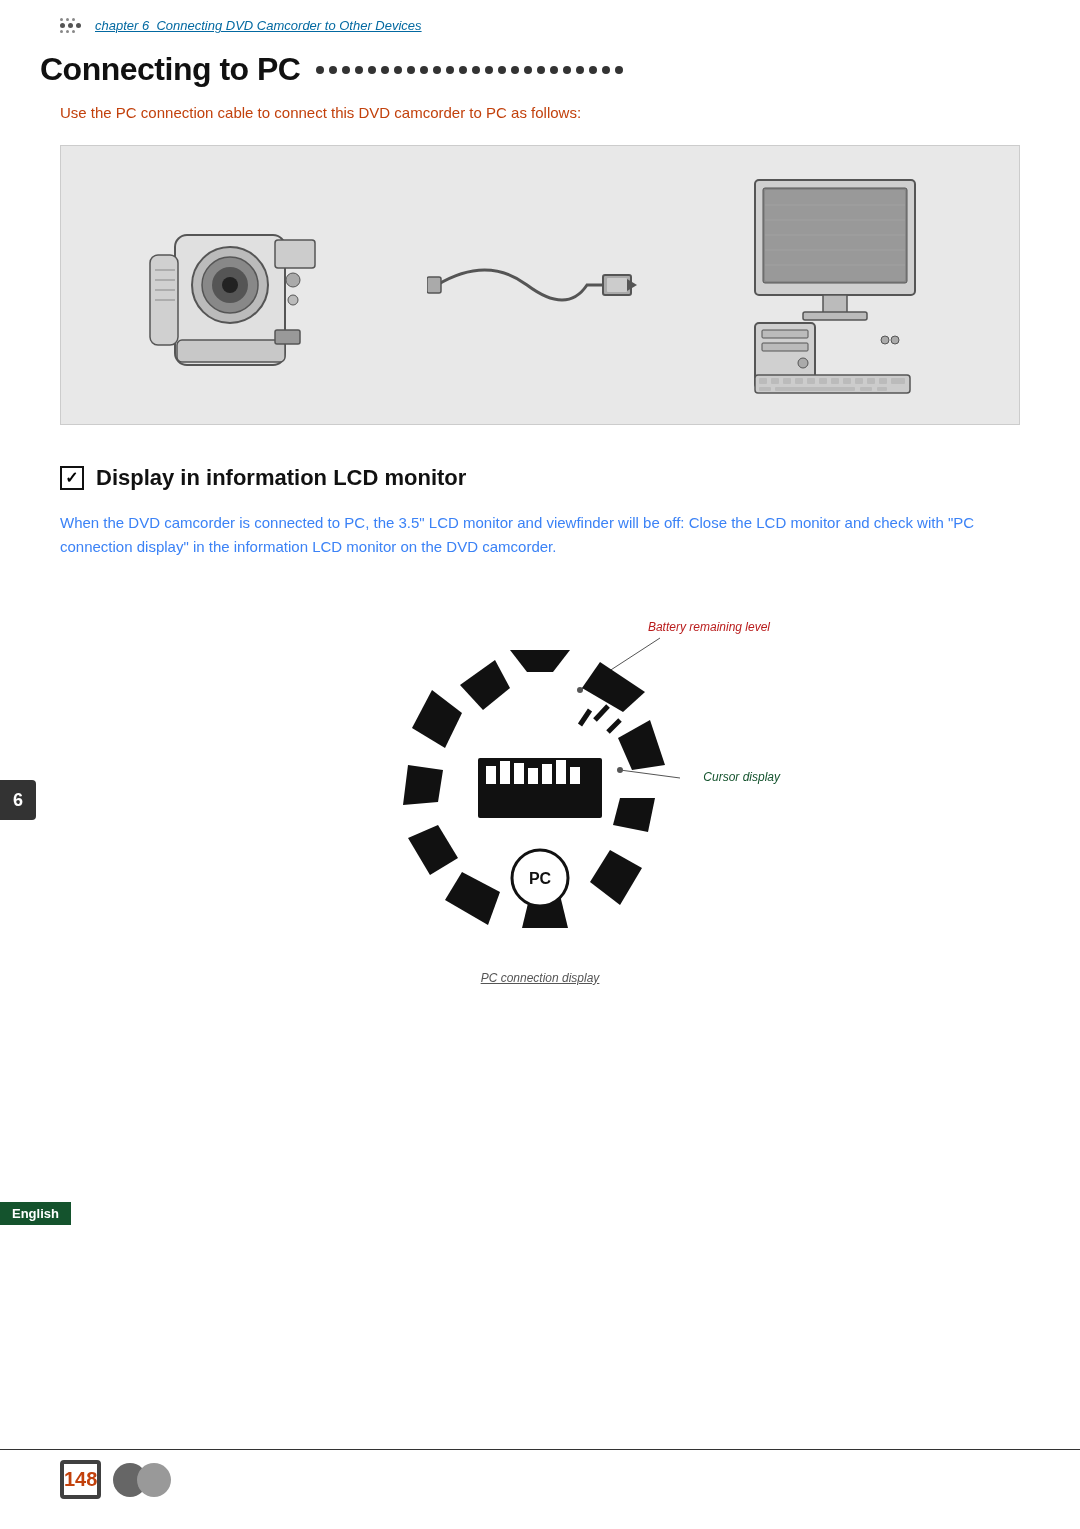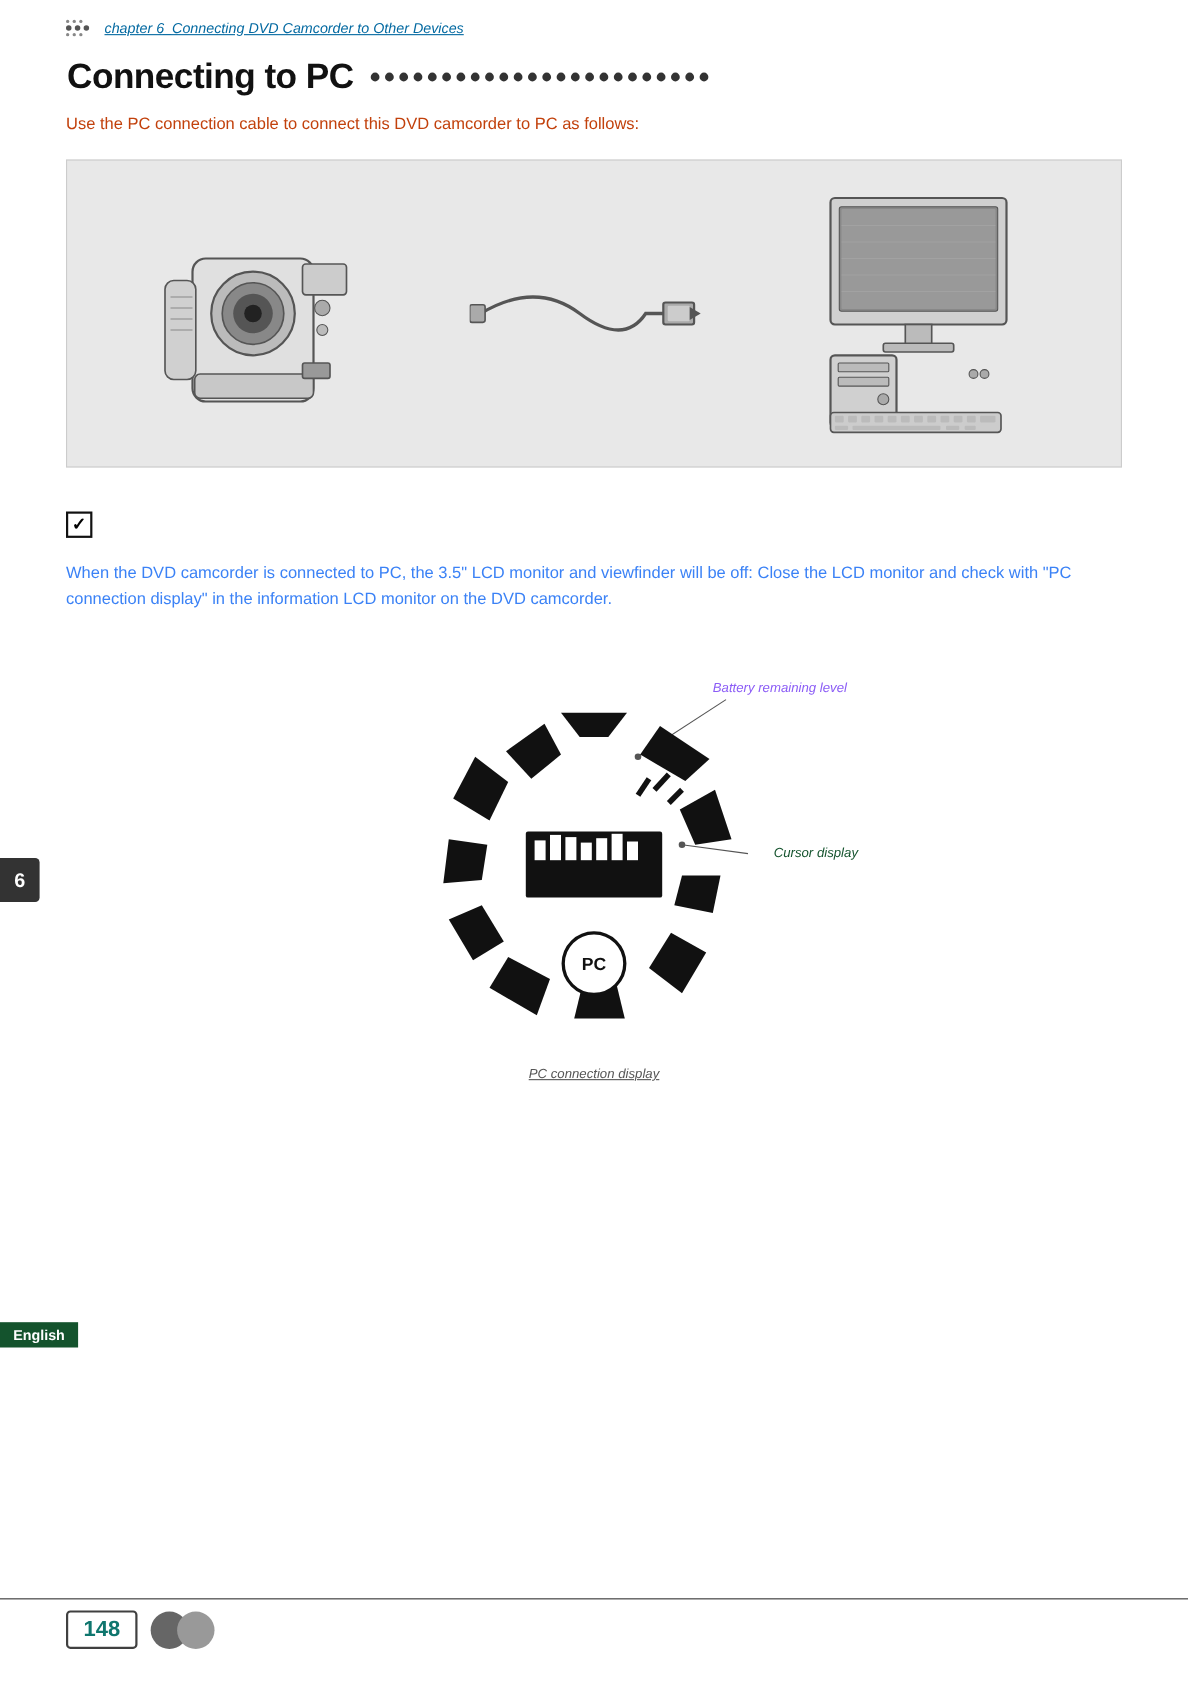--- a/index.html
+++ b/index.html
@@ -42,21 +42,20 @@
       color: #0369a1;
       text-decoration: underline;
     }
 
     
     .page-title-row {
       display: flex;
       align-items: center;
       padding: 10px 60px 14px 40px;
       gap: 16px;
-      margin-left: 21px;
     }
     .page-title {
       font-size: 32px;
       font-weight: bold;
       color: #111;
       letter-spacing: -0.5px;
     }
     .title-dots {
       display: flex;
       align-items: center;
@@ -200,26 +199,26 @@
       position: absolute;
       bottom: 20px;
       left: 0;
       right: 0;
       display: flex;
       align-items: center;
       padding: 0 60px;
       border-top: 1.5px solid #333;
     }
     .page-number-box {
-      border: 2px solid #404040;
+      border: 4px solid #404040;
       border-radius: 4px;
-      padding: 4px 14px;
+      padding: 4px 0;
       font-size: 20px;
       font-weight: bold;
-      color: #0f766e;
+      color: #c2410c;
       margin-right: 12px;
     }
     .footer-circles {
       display: flex;
       gap: -4px;
     }
     .footer-circle {
       width: 32px;
       height: 32px;
       border-radius: 50%;
@@ -367,28 +366,29 @@
     <rect x="125" y="212" width="12" height="4" rx="1" fill="#bbb"></rect>
     <rect x="142" y="212" width="10" height="4" rx="1" fill="#bbb"></rect>
 
     <circle cx="150" cy="165" r="4" fill="#aaa" stroke="#555" stroke-width="1"></circle>
     <circle cx="160" cy="165" r="4" fill="#aaa" stroke="#555" stroke-width="1"></circle>
   </svg>
 </div>
 
 <div class="section-heading">
   <div class="checkbox-icon">✓</div>
+  <span class="section-heading-text">Display in information LCD monitor</span>
 </div>
 
 <p class="body-text">When the DVD camcorder is connected to PC, the 3.5" LCD monitor and viewfinder will be off: Close the LCD monitor and check with "PC connection display" in the information LCD monitor on the DVD camcorder.</p>
 
 <div class="lcd-diagram-container">
   <div class="lcd-diagram-inner">
 
-    <span class="label-battery" style="position:absolute; top:10px; right:20px; font-size:12px; font-style:italic; color:#8b5cf6;">Battery remaining level</span>
+    <span class="label-battery" style="position:absolute; top:10px; right:20px; font-size:12px; font-style:italic; color:#b91c1c;">Battery remaining level</span>
 
     <span class="label-cursor" style="position:absolute; top:42%; right:10px; font-size:12px; font-style:italic; color:#14532d;">Cursor display</span>
 
     <svg style="position:absolute;top:0;left:0;width:100%;height:100%;" viewBox="0 0 500 380">
 
       <line x1="370" y1="28" x2="290" y2="80" stroke="#555" stroke-width="1"></line>
       <circle cx="290" cy="80" r="3" fill="#555"></circle>
 
       <line x1="390" y1="168" x2="330" y2="160" stroke="#555" stroke-width="1"></line>
       <circle cx="330" cy="160" r="3" fill="#555"></circle>

